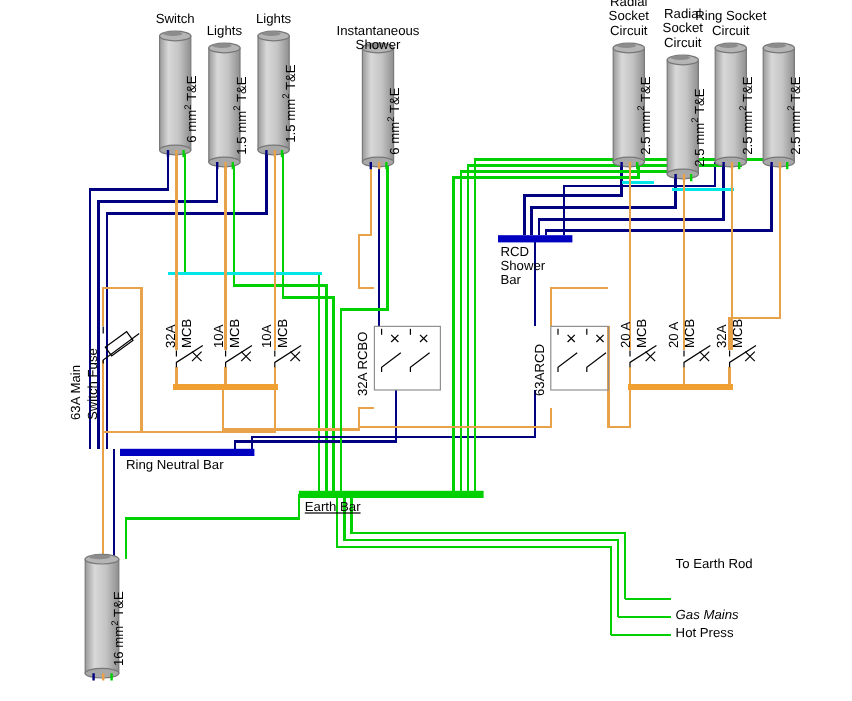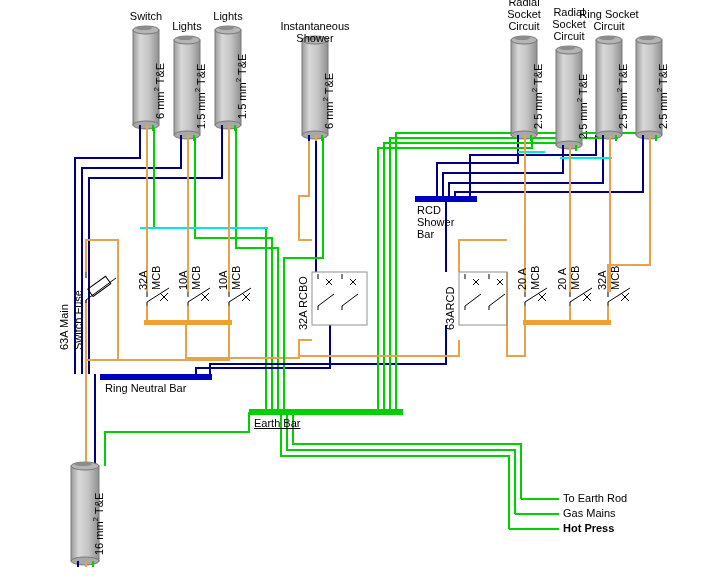--- a/index.html
+++ b/index.html
@@ -333,18 +333,18 @@
       <div class="vlbl" style="left: 609px; top: 290px;">MCB</div>
       <div class="vlbl" style="left: 297px; top: 330px;">32A RCBO</div>
       <div class="vlbl" style="left: 444px; top: 330px;">63ARCD</div>
       <div class="vlbl" style="left: 58px; top: 350px;">63A Main</div>
       <div class="vlbl" style="left: 72px; top: 350px;">Switch Fuse</div>
       <div class="lbl" style="text-align: left; left: 417px; top: 204px; white-space: pre-line;">RCD
 Shower
 Bar</div>
       <div class="lbl" style="text-align: left; left: 105px; top: 382px;">Ring Neutral Bar</div>
       <div class="lbl" style="text-align: left; left: 254px; top: 417px; text-decoration: underline;">Earth Bar</div>
-      <div class="lbl" style="text-align: center; left: 563px; top: 492px;">To Earth Rod</div>
-      <div class="lbl" style="text-align: left; left: 563px; top: 507px;">Gas Mains</div>
-      <div class="lbl" style="text-align: left; left: 563px; top: 522px; font-weight: bold;">Hot Press</div>
+      <div class="lbl" style="text-align: center; left: 563px; top: 464px;">To Earth Rod</div>
+      <div class="lbl" style="text-align: left; left: 563px; top: 507px; font-style: italic;">Gas Mains</div>
+      <div class="lbl" style="text-align: left; left: 563px; top: 522px;">Hot Press</div>
     </div>
 
 </div>
 
 </body></html>

